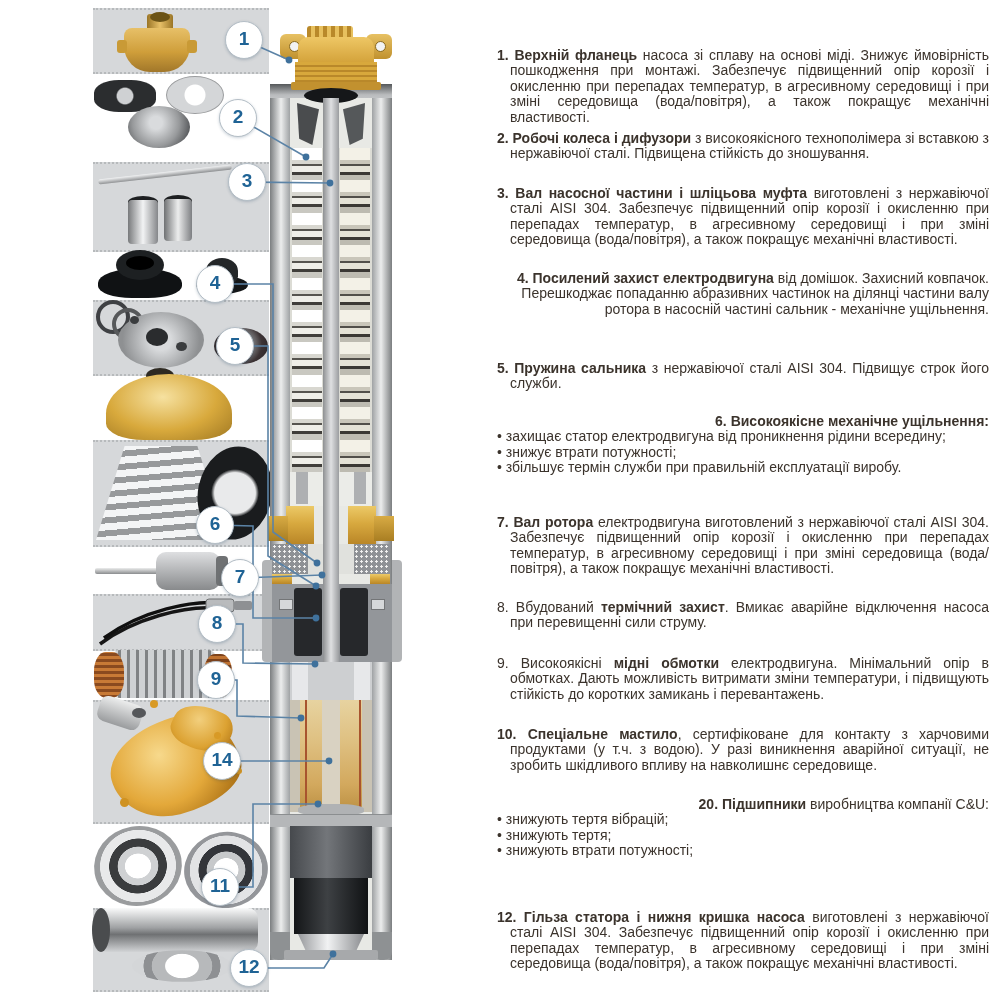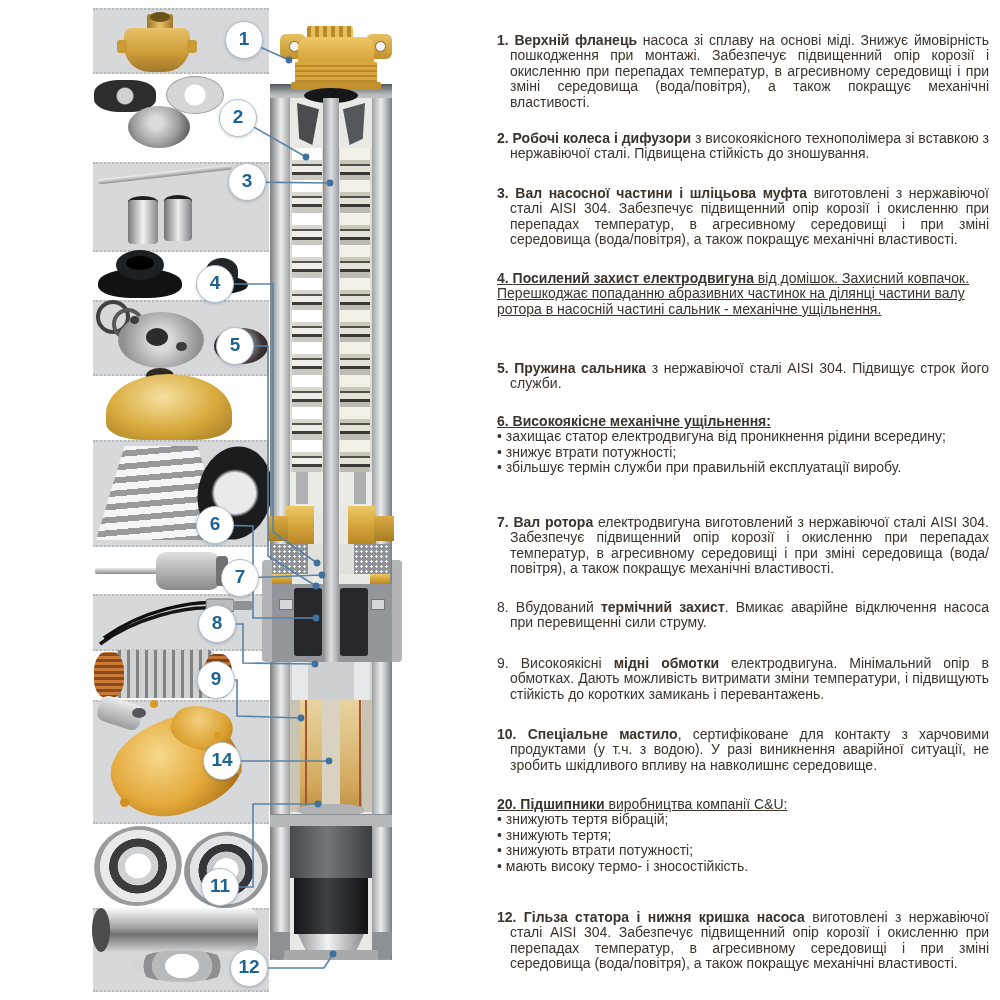--- a/index.html
+++ b/index.html
@@ -18,21 +18,21 @@
 
   
   .co{position:absolute;width:36px;height:36px;border-radius:50%;background:#fff;
      border:1.5px solid #b4bec6;color:#1f6395;font-weight:bold;font-size:19px;line-height:34px;
      text-align:center;box-shadow:0 1px 3px rgba(40,70,100,.25);z-index:30;}
 
   
   .specs{position:absolute;left:497px;top:0;width:492px;color:#3b332c;font-size:14px;line-height:15.4px;z-index:5;}
   .item{position:absolute;left:0;width:492px;}
   .item p{margin:0;text-align:justify;}
-  .item p.left{text-align:left;text-decoration:underline;}
+  .item p.left{text-align:right;}
   .hang{padding-left:13px;text-indent:-13px;}
   .num{font-weight:bold;}
   .num.reg{font-weight:normal;}
   .bul{text-align:left;}
   .bul::before{content:"• ";}
 
   .leaders{position:absolute;left:0;top:0;z-index:20;pointer-events:none;}
   .art{position:absolute;left:0;top:0;width:1000px;height:1000px;z-index:10;}
 </style>
 </head>
@@ -228,21 +228,21 @@
   <div class="co" style="left:196px;top:506px">6</div>
   <div class="co" style="left:221px;top:559px">7</div>
   <div class="co" style="left:198px;top:605px">8</div>
   <div class="co" style="left:197px;top:661px">9</div>
   <div class="co" style="left:203px;top:742px">14</div>
   <div class="co" style="left:201px;top:868px">11</div>
   <div class="co" style="left:230px;top:949px">12</div>
 
   <div class="specs">
 
-    <div class="item" style="top:33px">
+    <div class="item" style="top:48px">
       <p class="hang"><span class="num">1.</span> <b>Верхній фланець</b><span> насоса зі сплаву на основі міді. Знижує ймовірність пошкодження при монтажі. Забезпечує підвищенний опір корозії і окисленню при перепадах температур, в агресивному середовищі і при зміні середовища (вода/повітря), а також покращує механічні властивості.</span></p>
     </div>
 
     <div class="item" style="top:131px">
       <p class="hang"><span class="num">2.</span> <b>Робочі колеса і дифузори</b><span> з високоякісного технополімера зі вставкою з нержавіючої сталі. Підвищена стійкість до зношування.</span></p>
     </div>
 
     <div class="item" style="top:186px">
       <p class="hang"><span class="num">3.</span> <b>Вал насосної частини і шліцьова муфта</b><span> виготовлені з нержавіючої сталі AISI 304. Забезпечує підвищенний опір корозії і окисленню при перепадах температур, в агресивному середовищі і при зміні середовища (вода/повітря), а також покращує механічні властивості.</span></p>
     </div>
@@ -276,21 +276,20 @@
 
     <div class="item" style="top:727px">
       <p class="hang"><span class="num">10.</span> <b>Спеціальне мастило</b><span>, сертифіковане для контакту з харчовими продуктами (у т.ч. з водою). У разі виникнення аварійної ситуації, не зробить шкідливого впливу на навколишнє середовище.</span></p>
     </div>
 
     <div class="item" style="top:797px">
       <p class="left"><span class="num">20.</span> <b>Підшипники</b><span> виробництва компанії C&amp;U:</span></p>
       <div class="bul">знижують тертя вібрацій;</div>
       <div class="bul">знижують тертя;</div>
       <div class="bul">знижують втрати потужності;</div>
-      <div class="bul">мають високу термо- і зносостійкість.</div>
     </div>
 
     <div class="item" style="top:910px">
       <p class="hang"><span class="num">12.</span> <b>Гільза статора і нижня кришка насоса</b><span> виготовлені з нержавіючої сталі AISI 304. Забезпечує підвищенний опір корозії і окисленню при перепадах температур, в агресивному середовищі і при зміні середовища (вода/повітря), а також покращує механічні властивості.</span></p>
     </div>
 
   </div>
 </div>
 
 </body></html>

